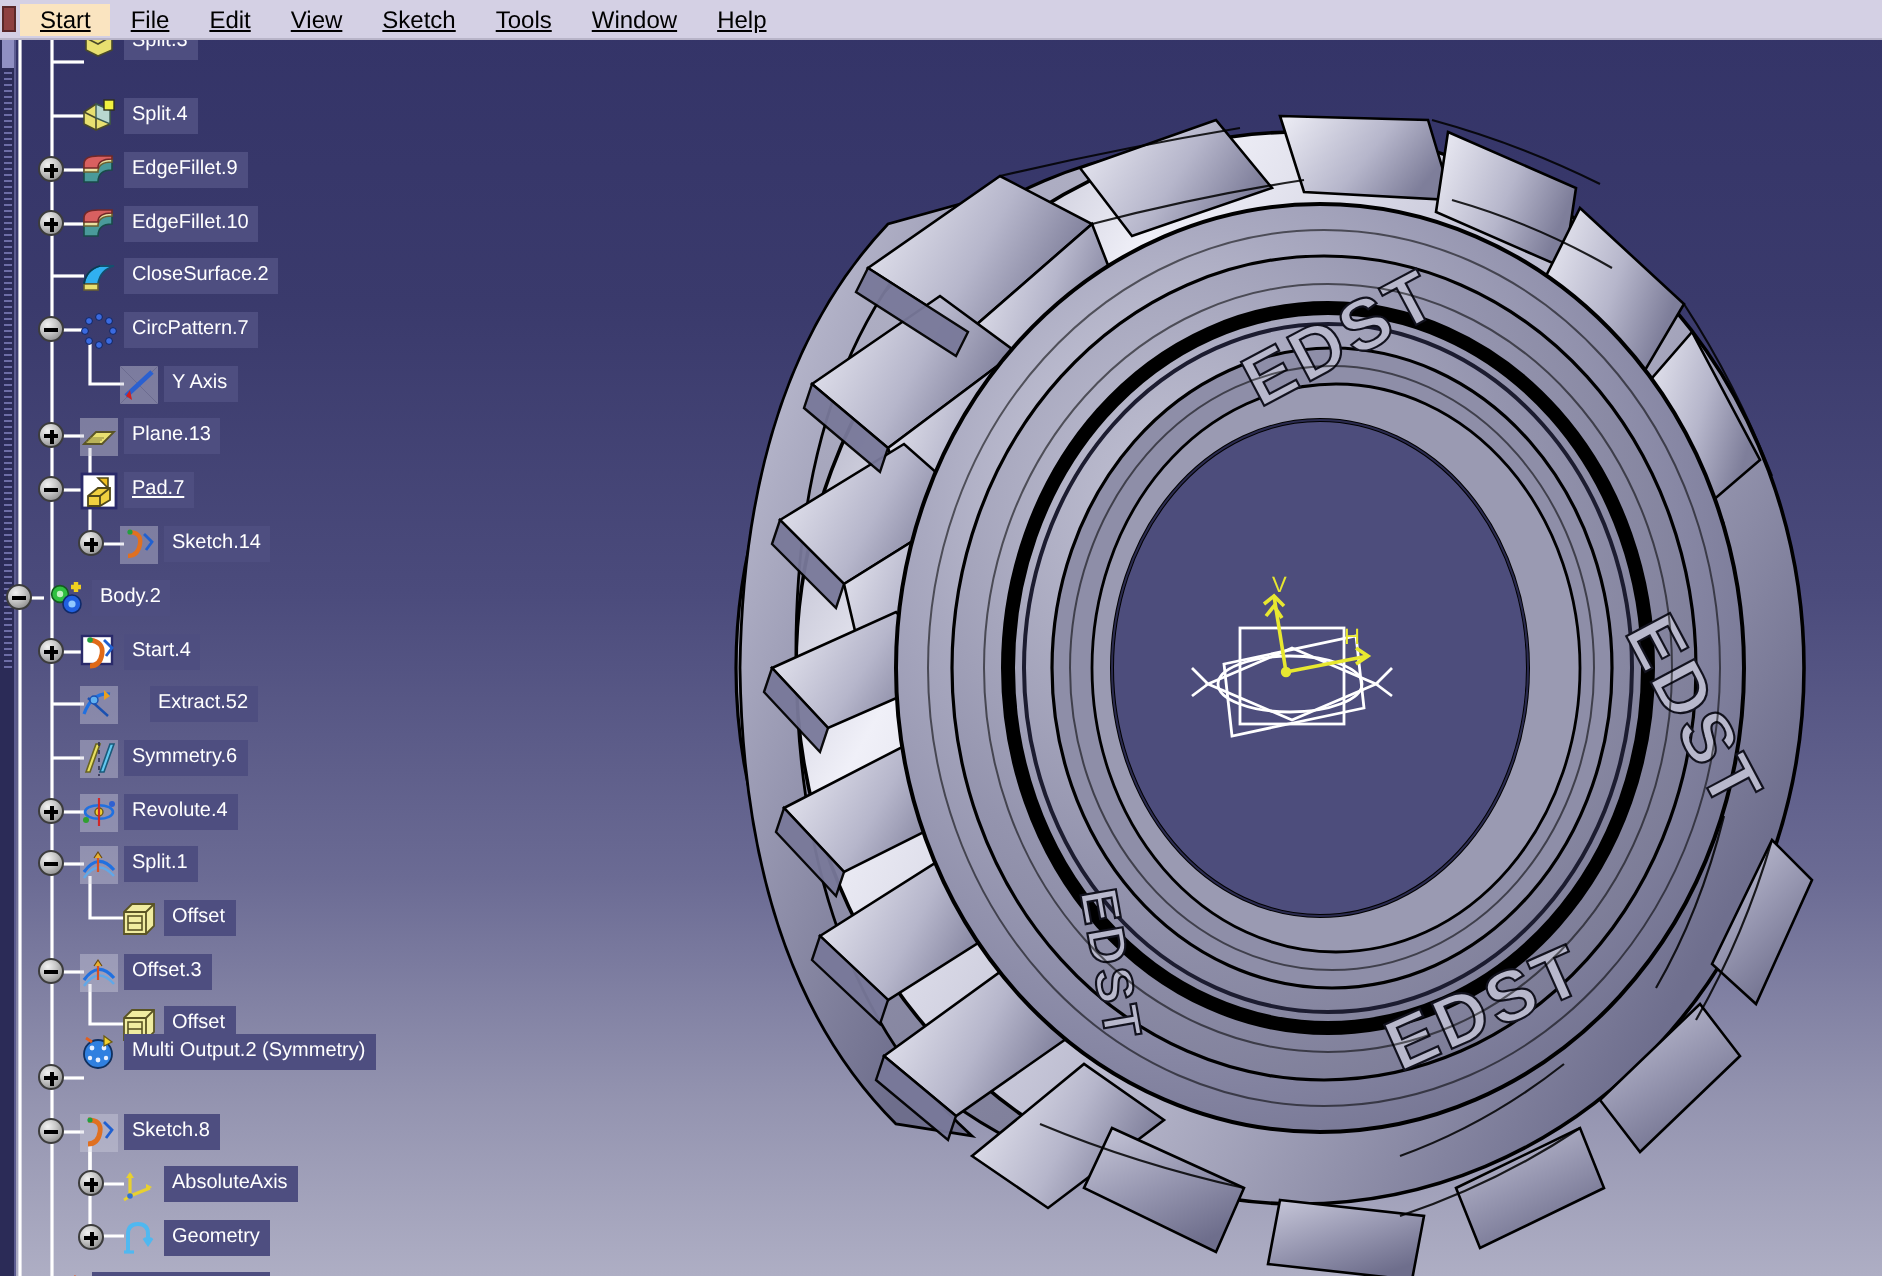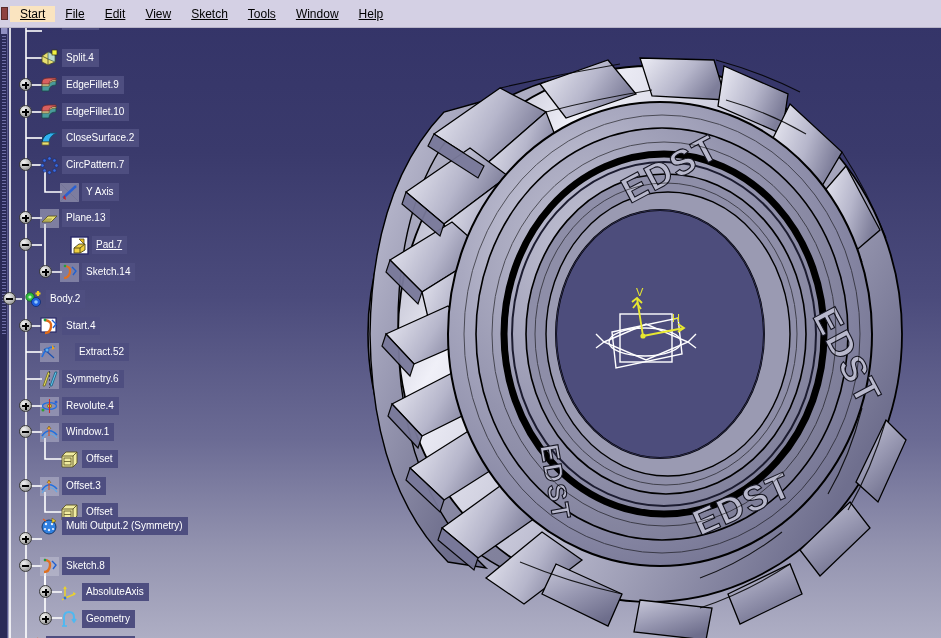--- a/index.html
+++ b/index.html
@@ -5,21 +5,21 @@
   * { margin:0; padding:0; box-sizing:border-box; }
   html,body { width:941px; height:638px; overflow:hidden; }
   body {
     font-family:"Liberation Sans", sans-serif;
     background:#2e2e5e;
   }
   #app { position:relative; width:941px; height:638px; overflow:hidden; }
 
   
   .menubar {
-    position:absolute; top:0; left:0; width:941px; height:28px;
+    position:absolute; top:0; left:0; width:941px; height:20px;
     background:#d4d0e4;
     border-bottom:1px solid #b8b4c8;
     display:flex; align-items:center;
     z-index:40;
   }
   .menu-item {
     font-size:12px; color:#000;
     padding:0 10px; line-height:16px; height:16px;
     white-space:nowrap; cursor:default;
   }
@@ -415,21 +415,21 @@
                 <rect width="19" height="19" fill="#c8c8d8"></rect>
               </g>
               <path d="M2 13 L8 7 L17 7 L11 13 Z" fill="#e8e070" stroke="#5a5426" stroke-width="0.9"></path>
               <path d="M3 12 L10 12 M4 11 L11 11 M5 10 L12 10" stroke="#8a8440" stroke-width="0.6"></path>
             </svg>
           </span>
         <span class="lbl">Plane.13</span>
       </div>
 
       <div class="tog" style="left:19px; top:222px;"></div>
-      <div class="node" style="left:40px; top:218px;margin-left:30px;">
+      <div class="node" style="left:40px; top:218px;">
         <span class="ico">
             <svg width="19" height="19" viewBox="0 0 19 19">
               <rect x="1" y="1" width="17" height="17" fill="#ffffff" stroke="#2a2a6a" stroke-width="1.4"></rect>
               <path d="M4 12 L9 8 L15 8 L15 14 L10 17 L4 17 Z" fill="#f0d040" stroke="#50481a" stroke-width="0.9"></path>
               <path d="M4 12 L10 12 L10 17 M10 12 L15 8" fill="none" stroke="#50481a" stroke-width="0.9"></path>
               <path d="M9 3 L14 3 L14 8 Z" fill="#f0c020" stroke="#50481a" stroke-width="0.8"></path>
             </svg>
           </span>
         <span class="lbl active">Pad.7</span>
       </div>
@@ -528,21 +528,21 @@
             <svg width="19" height="19" viewBox="0 0 19 19">
               <g opacity="0.4">
                 <rect width="19" height="19" fill="#d0d0de"></rect>
               </g>
               <path d="M2 13 Q9 3 17 12" fill="none" stroke="#2070e0" stroke-width="1.6"></path>
               <path d="M2 16 Q9 6 17 15" fill="none" stroke="#60a8e8" stroke-width="1.2"></path>
               <path d="M9 4 L9 13" stroke="#d85020" stroke-width="1.1"></path>
               <path d="M7 6 L9 3 L11 6" fill="#e8b030" stroke="#6a4a10" stroke-width="0.6"></path>
             </svg>
           </span>
-        <span class="lbl">Window.1</span>
+        <span class="lbl">Split.1</span>
       </div>
 
       <div class="node" style="left:60px; top:432px;">
         <span class="ico">
             <svg width="19" height="19" viewBox="0 0 19 19">
               <path d="M2 6 L6 2 L17 2 L17 13 L13 17 L2 17 Z" fill="#f0eca0" stroke="#5a5424" stroke-width="0.9"></path>
               <path d="M2 6 L13 6 L13 17 M13 6 L17 2" fill="none" stroke="#5a5424" stroke-width="0.9"></path>
               <rect x="4" y="8" width="7" height="7" fill="none" stroke="#5a5424" stroke-width="0.8"></rect>
               <line x1="4" y1="11.5" x2="11" y2="11.5" stroke="#5a5424" stroke-width="0.8"></line>
             </svg>

